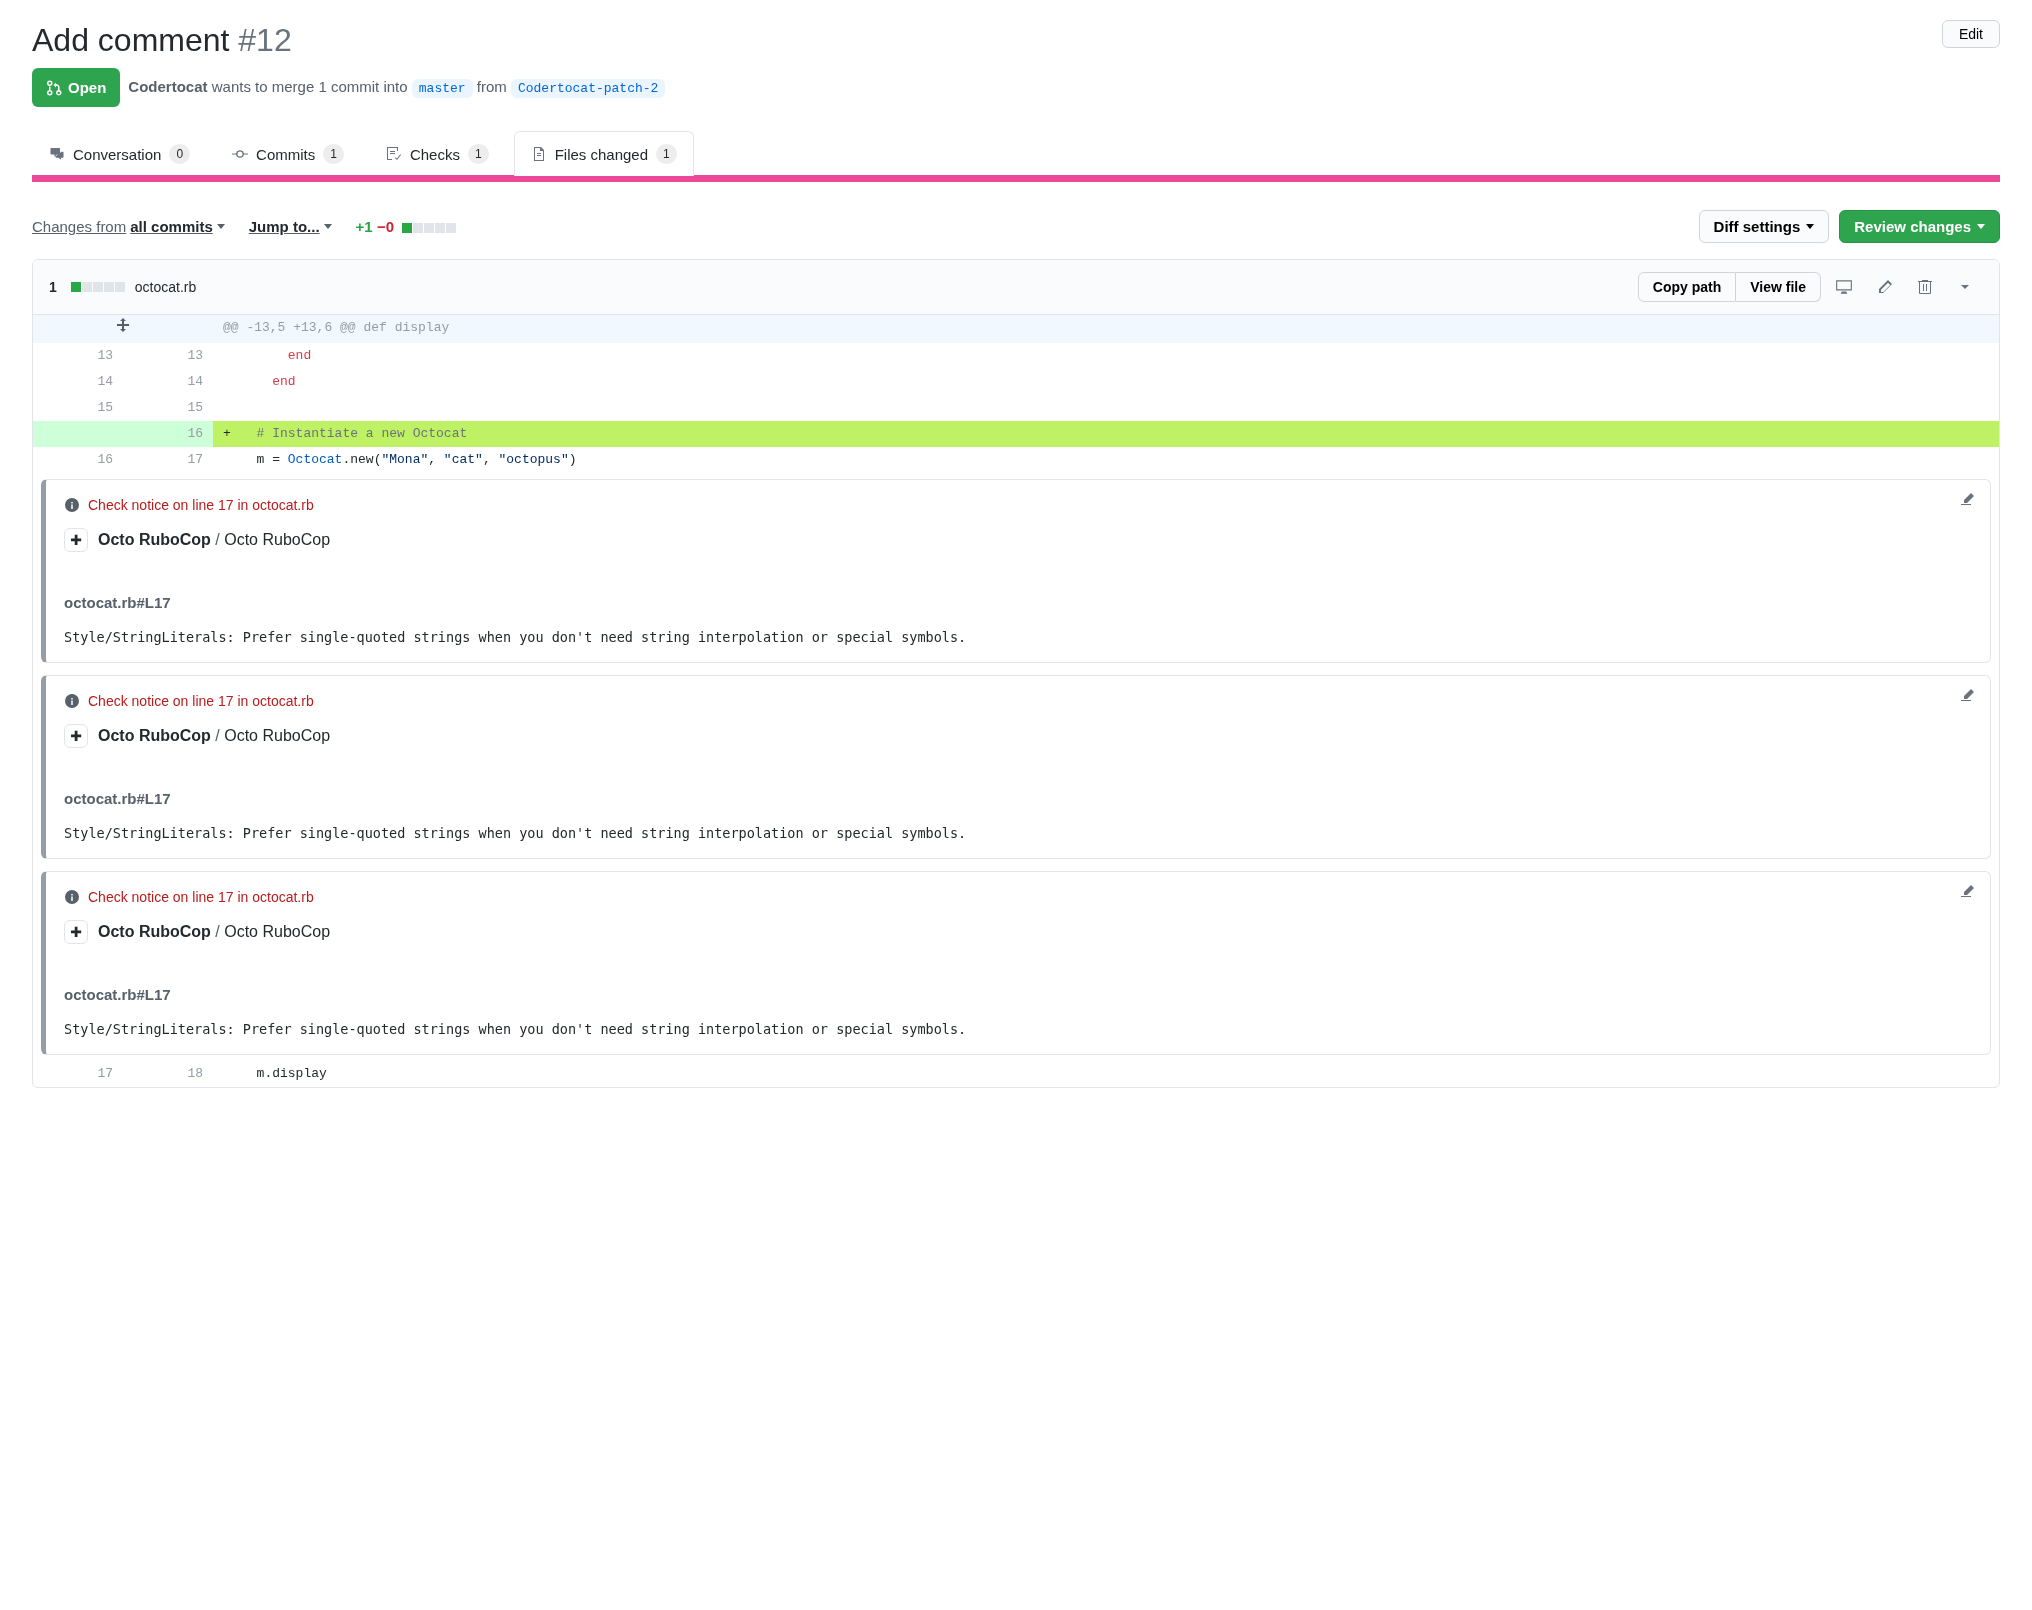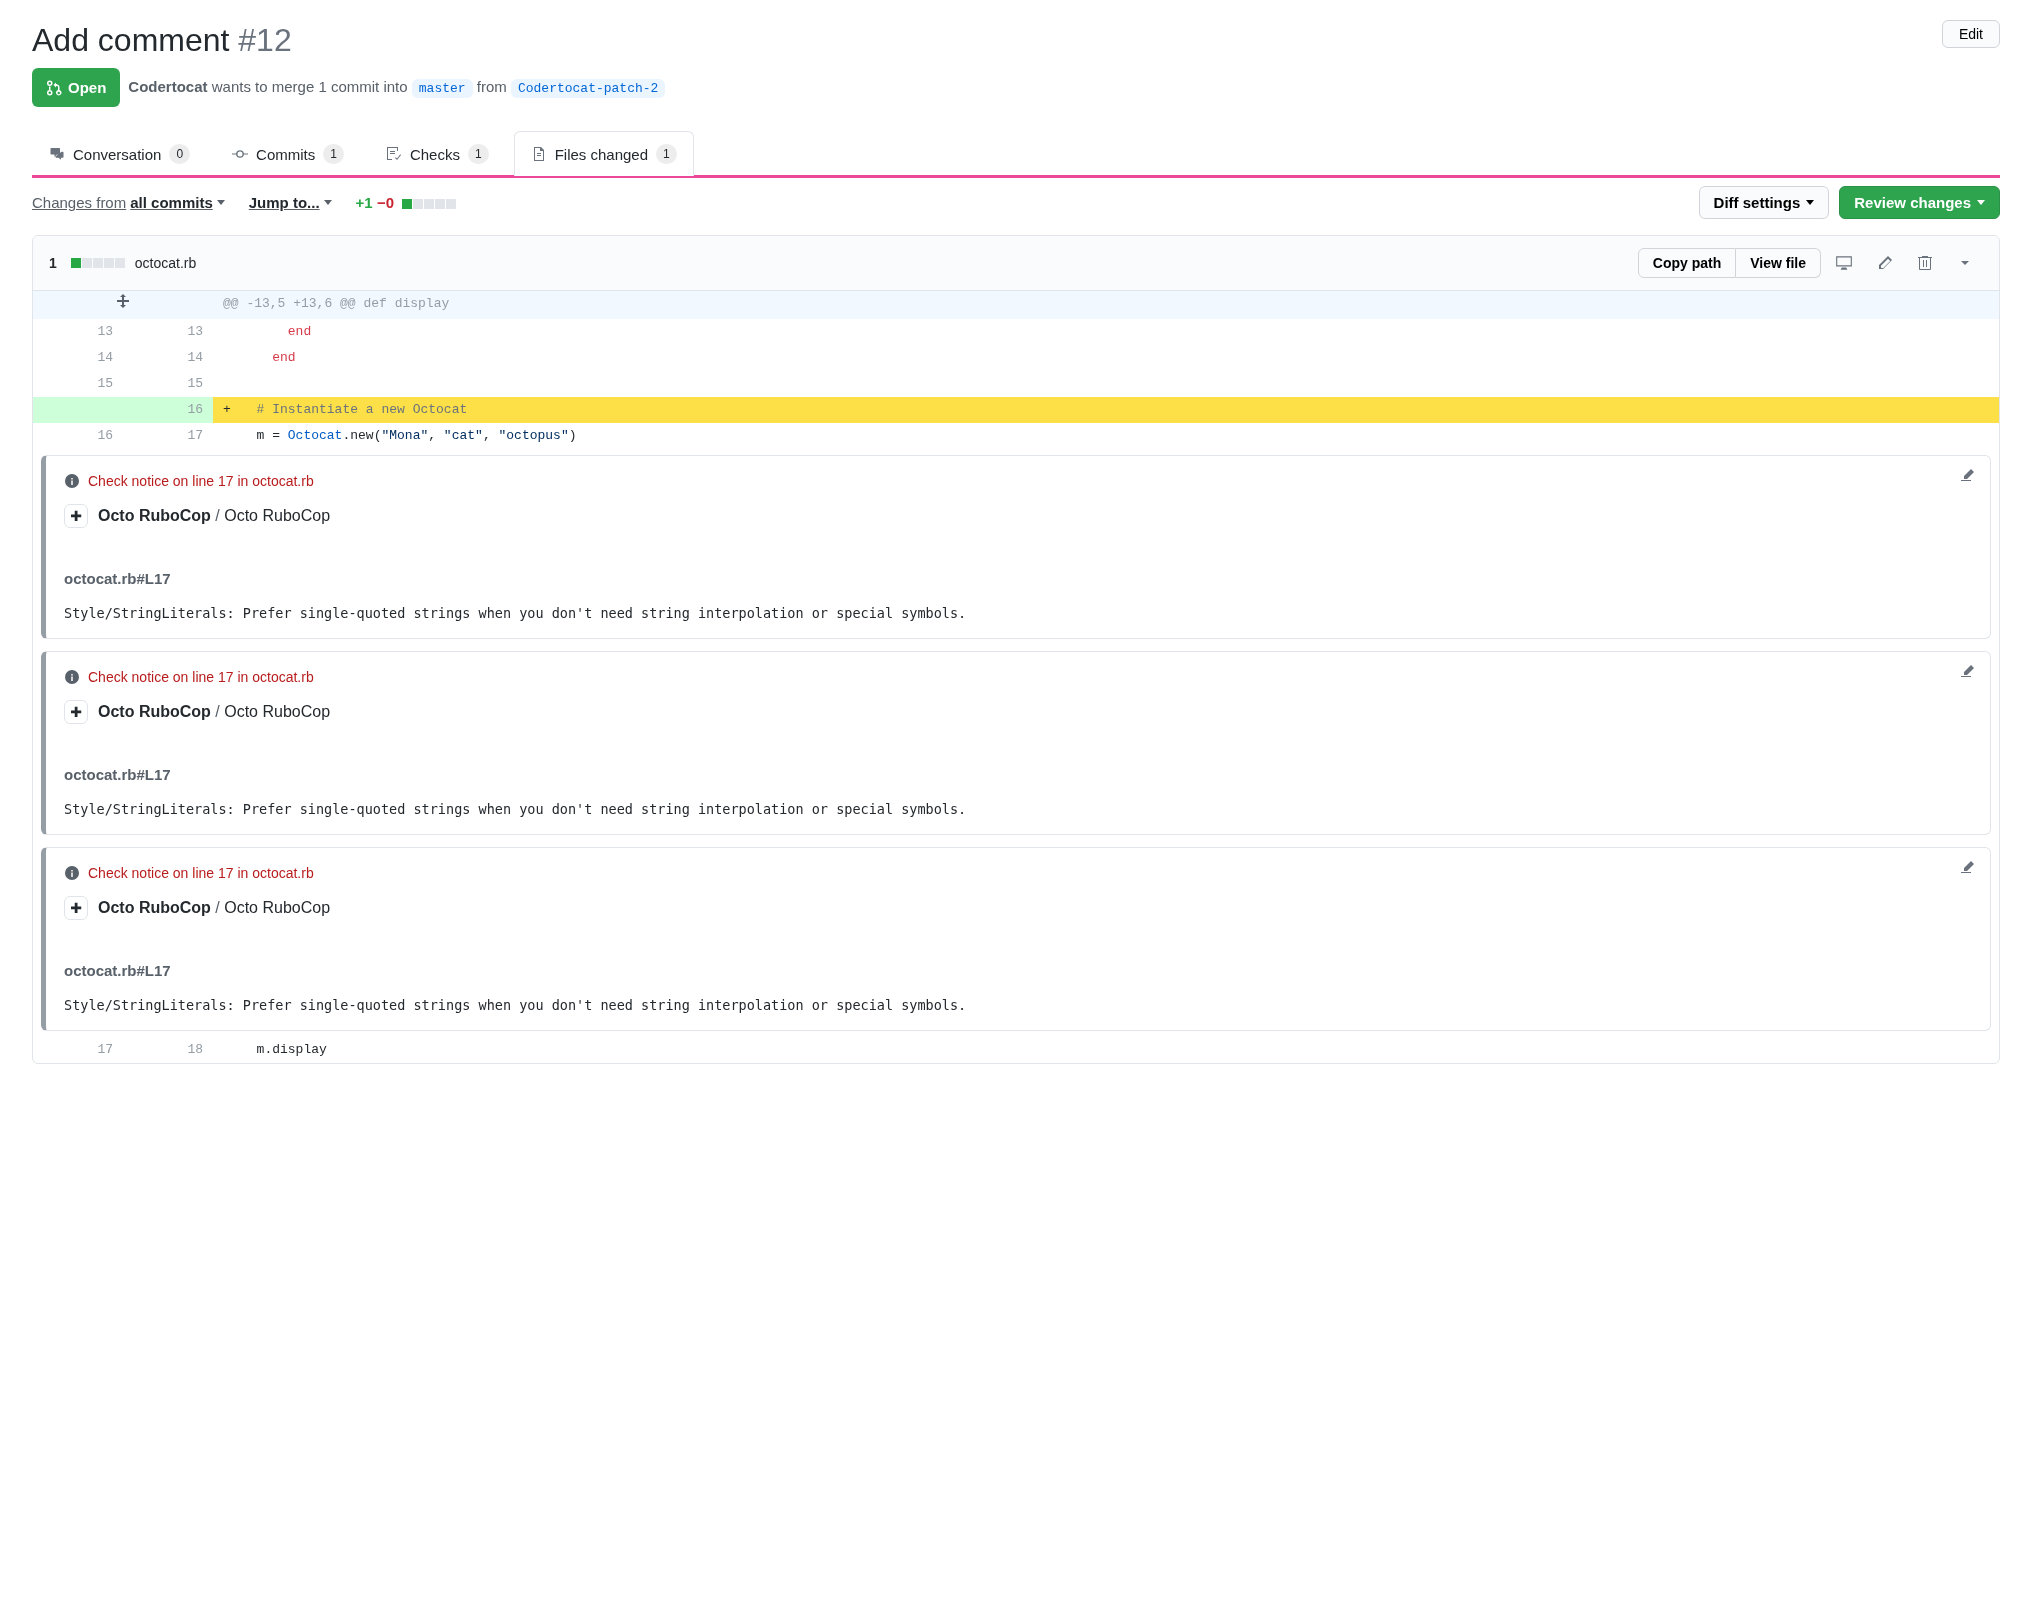--- a/index.html
+++ b/index.html
@@ -24,21 +24,21 @@
       font-weight: 600; font-size: 15px;
     }
     .state-open svg { fill: #fff; }
     .pr-meta-text { color: #586069; font-size: 15px; }
     .pr-meta-text .author { color: #586069; font-weight: 600; }
     .branch-label {
       display: inline-block; padding: 2px 7px;
       font-family: SFMono-Regular, Consolas, "Liberation Mono", Menlo, monospace;
       font-size: 13px; color: #0366d6; background: #eaf5ff; border-radius: 6px;
     }
-    .tabnav { border-bottom: 3px solid #ec4899; margin-bottom: 8px; }
+    .tabnav { border-bottom: 7px solid #ec4899; margin-bottom: 28px; }
     .tabs { display: flex; gap: 8px; }
     .tab {
       display: inline-flex; align-items: center; gap: 8px;
       padding: 12px 16px; font-size: 15px; color: #24292e;
       border: 1px solid transparent; border-bottom: none;
       cursor: pointer; border-radius: 6px 6px 0 0;
       margin-bottom: -1px;
     }
     .tab.selected { border-color: #e1e4e8; background: #fff; }
     .tab .icon { color: #6a737d; display:inline-flex; }
@@ -78,21 +78,21 @@
       border: 1px solid #d1d5da; background: #fafbfc; cursor: pointer;
     }
     .btn-group .sbtn:first-child { border-radius: 6px 0 0 6px; }
     .btn-group .sbtn:last-child { border-radius: 0 6px 6px 0; border-left: none;}
     .icon-btn { padding: 8px 10px; color: #6a737d; cursor: pointer; display:inline-flex; }
     .diff-table { width: 100%; border-collapse: collapse; font-family: SFMono-Regular, Consolas, "Liberation Mono", Menlo, monospace; font-size: 13px; table-layout: fixed;}
     .diff-table td { padding: 2px 10px; line-height: 22px; vertical-align: top; white-space: pre; }
     .ln { width: 60px; text-align: right; color: #959da5; user-select: none; }
     .hunk-row td { background: #f1f8ff; color: #959da5; }
     .hunk-row .expand-cell { text-align:center; }
-    .add-row td { background: #fde047; }
+    .add-row td { background: #bef264; }
     .add-row .ln { background: #cdffd8; }
     .code-cell .sym { width: 18px; display:inline-block; color:#24292e;}
     .kw-end { color: #d73a49; }
     .kw-const { color: #005cc5; }
     .kw-str { color: #032f62; }
     .cmt { color: #6a737d; }
     .annotation-cell { padding:0 !important; font-family: -apple-system, BlinkMacSystemFont, sans-serif;}
     .annotation {
       border: 1px solid #e1e4e8; border-left: 5px solid #959da5;
       border-radius: 6px; margin: 6px 8px; padding: 14px 18px; position: relative;

